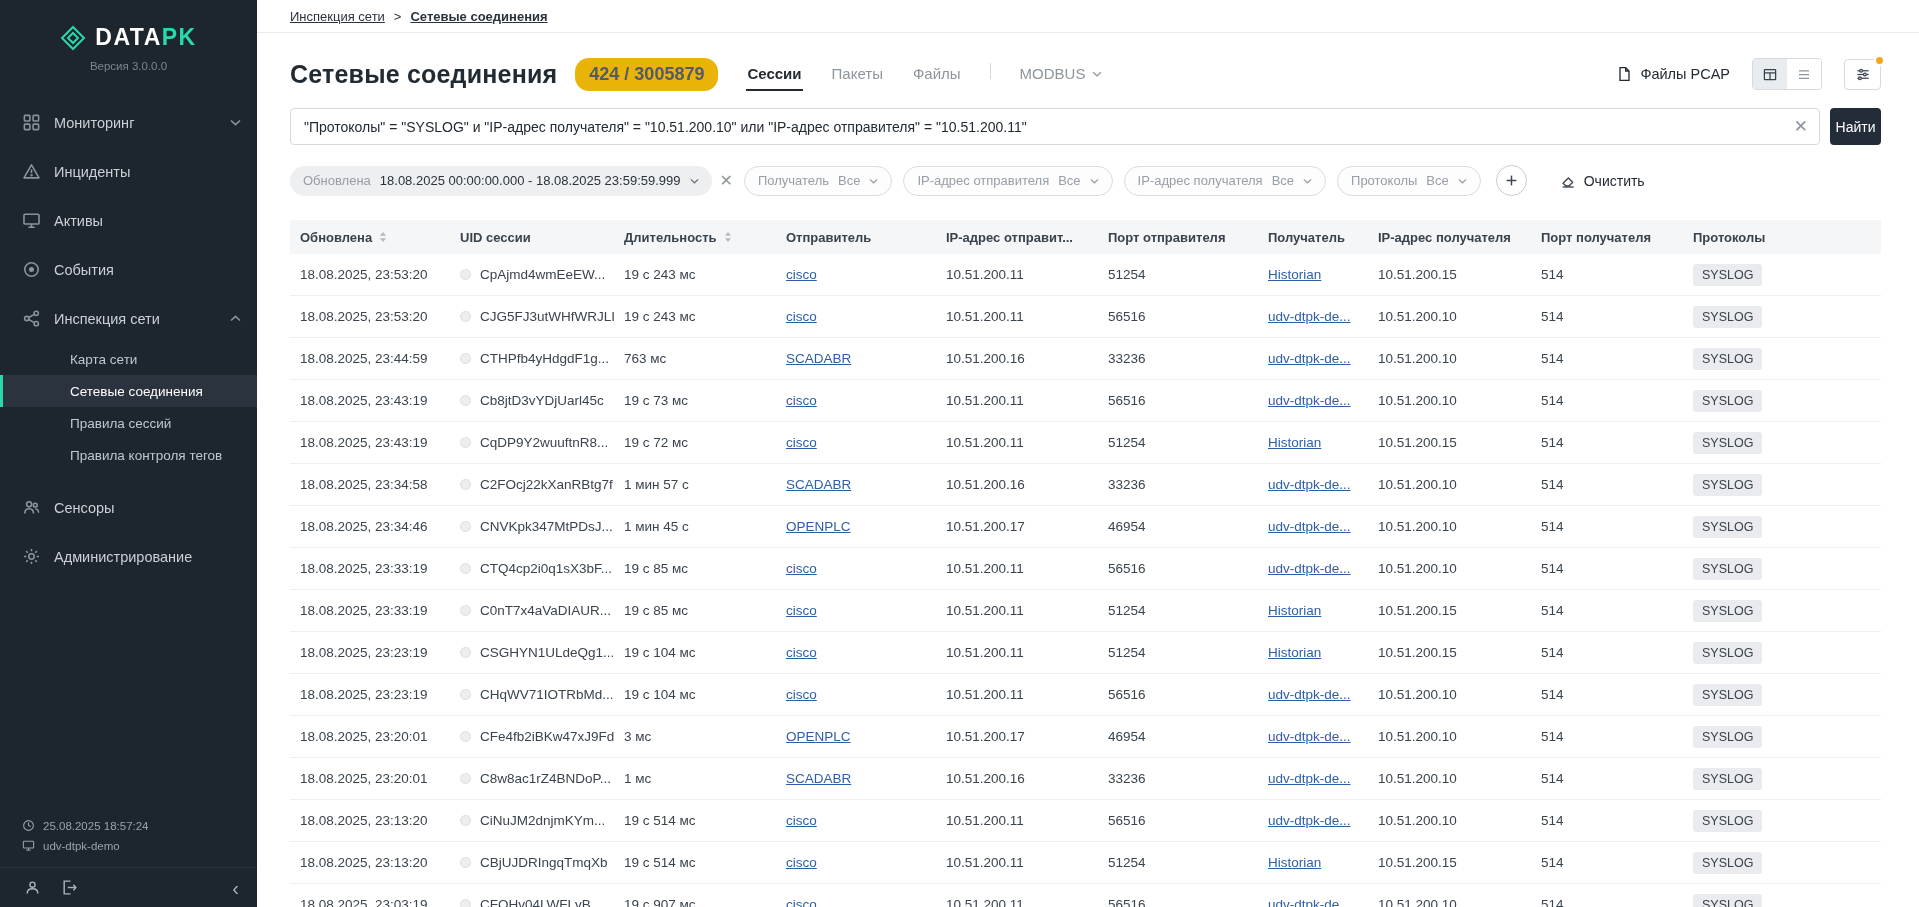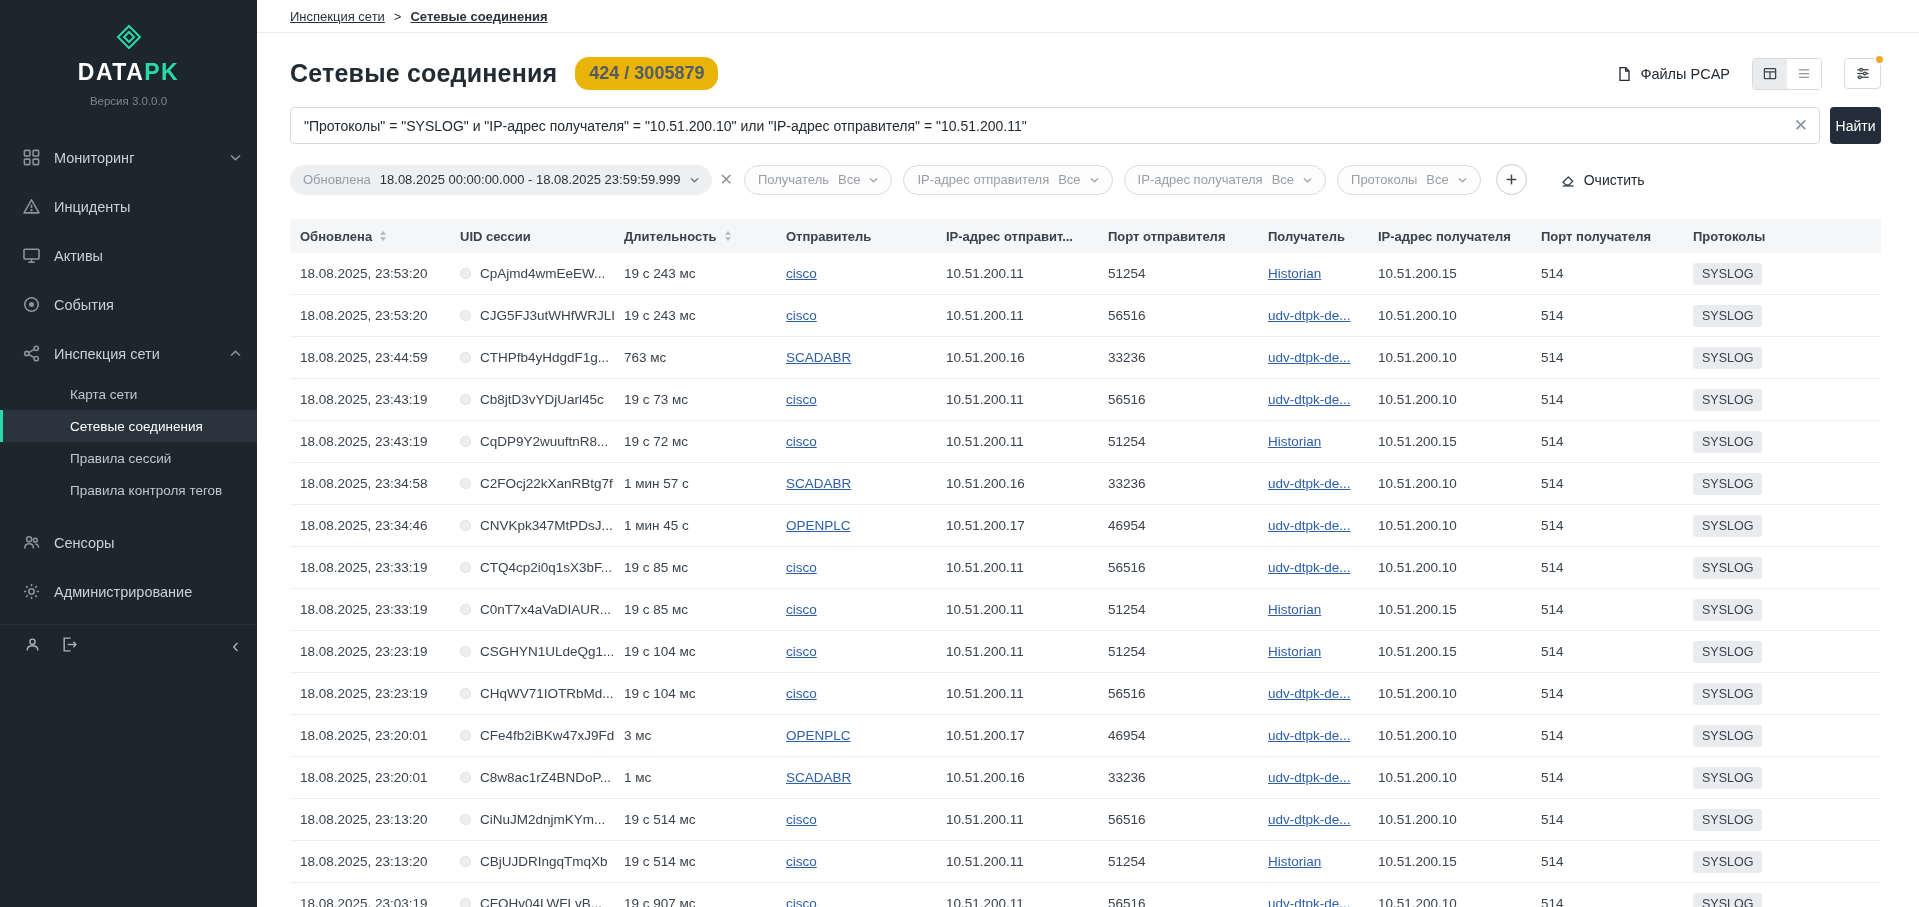--- a/index.html
+++ b/index.html
@@ -1,21 +1,21 @@
 <!DOCTYPE html>
 <html><head>
 <meta charset="utf-8">
 <style>
   * { box-sizing: border-box; margin: 0; padding: 0; }
   html, body { width: 1919px; height: 907px; overflow: hidden; }
   body { font-family: "Liberation Sans", sans-serif; background: #ffffff; color: #39434d; display: flex; }
 
   
   .sidebar { width: 257px; min-width: 257px; background: #1d252d; display: flex; flex-direction: column; color: #c9d0d6; position: relative; }
-  .logo { display: flex; align-items: center; justify-content: center; gap: 9px; margin-top: 24px; flex-direction: column; }
+  .logo { display: flex; align-items: center; justify-content: center; gap: 9px; margin-top: 24px; }
   .logo-text { font-size: 23px; font-weight: bold; letter-spacing: 1.5px; }
   .logo-text .data { color: #ffffff; }
   .logo-text .pk { color: #29d9a9; }
   .version { text-align: center; color: #7d868f; font-size: 11.5px; margin-top: 9px; }
   .menu { margin-top: 26px; }
   .menu-item { display: flex; align-items: center; gap: 13px; height: 49px; padding: 0 16px 0 22px; font-size: 14.5px; color: #c9d0d6; cursor: pointer; text-align: right; }
   .menu-item .chev { margin-left: auto; }
   .submenu-item { height: 32px; display: flex; align-items: center; padding-left: 70px; font-size: 13.5px; color: #bfc7ce; cursor: pointer; }
   .submenu-item.active { background: #2a333e; border-left: 3px solid #29d9a9; padding-left: 67px; color: #ffffff; }
   .sidebar-footer { margin-top: auto; padding: 0 14px 0 22px; font-size: 11.5px; color: #99a1a9; }
@@ -162,20 +162,37 @@
     </div>
     <div class="menu-item">
       <svg class="ic" width="19" height="19" viewBox="0 0 24 24" fill="none" stroke="#8a939c" stroke-width="2">
           <circle cx="12" cy="12" r="3.4"></circle>
           <path d="M12 2.5 V5.5 M12 18.5 V21.5 M2.5 12 H5.5 M18.5 12 H21.5 M5.2 5.2 L7.3 7.3 M16.7 16.7 L18.8 18.8 M18.8 5.2 L16.7 7.3 M7.3 16.7 L5.2 18.8"></path>
         </svg>
       <span>Администрирование</span>
     </div>
   </nav>
 
+  <div class="sidebar-footer">
+    <div class="footer-line">
+      <svg class="ic" width="13" height="13" viewBox="0 0 24 24" fill="none" stroke="#99a1a9" stroke-width="2">
+          <circle cx="12" cy="12" r="9"></circle>
+          <polyline points="12,6.5 12,12 16,14"></polyline>
+        </svg>
+      <span>25.08.2025  18:57:24</span>
+    </div>
+    <div class="footer-line">
+      <svg class="ic" width="13" height="13" viewBox="0 0 24 24" fill="none" stroke="#99a1a9" stroke-width="2">
+          <rect x="2.5" y="4" width="19" height="12.5" rx="1.5"></rect>
+          <line x1="8" y1="20.5" x2="16" y2="20.5"></line>
+          <line x1="12" y1="16.5" x2="12" y2="20.5"></line>
+        </svg>
+      <span>udv-dtpk-demo</span>
+    </div>
+  </div>
   <div class="sidebar-bottombar">
     <span class="icon-btn">
       <svg class="ic" width="17" height="17" viewBox="0 0 24 24" fill="none" stroke="#aab2ba" stroke-width="2">
           <circle cx="12" cy="8" r="3.6"></circle>
           <path d="M4.5 20.5 C4.5 16 8 13.8 12 13.8 C16 13.8 19.5 16 19.5 20.5"></path>
         </svg>
     </span>
     <span class="icon-btn">
       <svg class="ic" width="17" height="17" viewBox="0 0 24 24" fill="none" stroke="#aab2ba" stroke-width="2">
           <path d="M13.5 3 H4.5 V21 H13.5"></path>
@@ -193,20 +210,38 @@
     <span class="crumb">Инспекция сети</span>
     <span>&gt;</span>
     <span class="crumb-current">Сетевые соединения</span>
   </div>
 
   <div class="content">
 
     <div class="page-header">
       <h1 class="page-title">Сетевые соединения</h1>
       <span class="count-badge">424 / 3005879</span>
+      <div class="tabs">
+        <div class="tab active">
+            <span>Сессии</span>
+          </div>
+        <div class="tab">
+            <span>Пакеты</span>
+          </div>
+        <div class="tab">
+            <span>Файлы</span>
+          </div>
+        <div class="tab-divider"></div>
+        <div class="tab">
+          <span>MODBUS</span>
+          <svg class="ic" width="10" height="6" viewBox="0 0 11 7" fill="none" stroke="#8d959d" stroke-width="1.6">
+              <polyline points="1,1.5 5.5,5.7 10,1.5"></polyline>
+            </svg>
+        </div>
+      </div>
       <div class="header-actions">
         <div class="pcap-btn">
           <svg class="ic" width="16" height="18" viewBox="0 0 24 24" fill="none" stroke="#222a32" stroke-width="2">
               <path d="M6 2.5 H14.5 L19.5 7.5 V21.5 H6 Z"></path>
               <polyline points="14.5,2.5 14.5,7.5 19.5,7.5"></polyline>
             </svg>
           <span>Файлы PCAP</span>
         </div>
         <div class="view-toggle">
           <div class="seg active">

